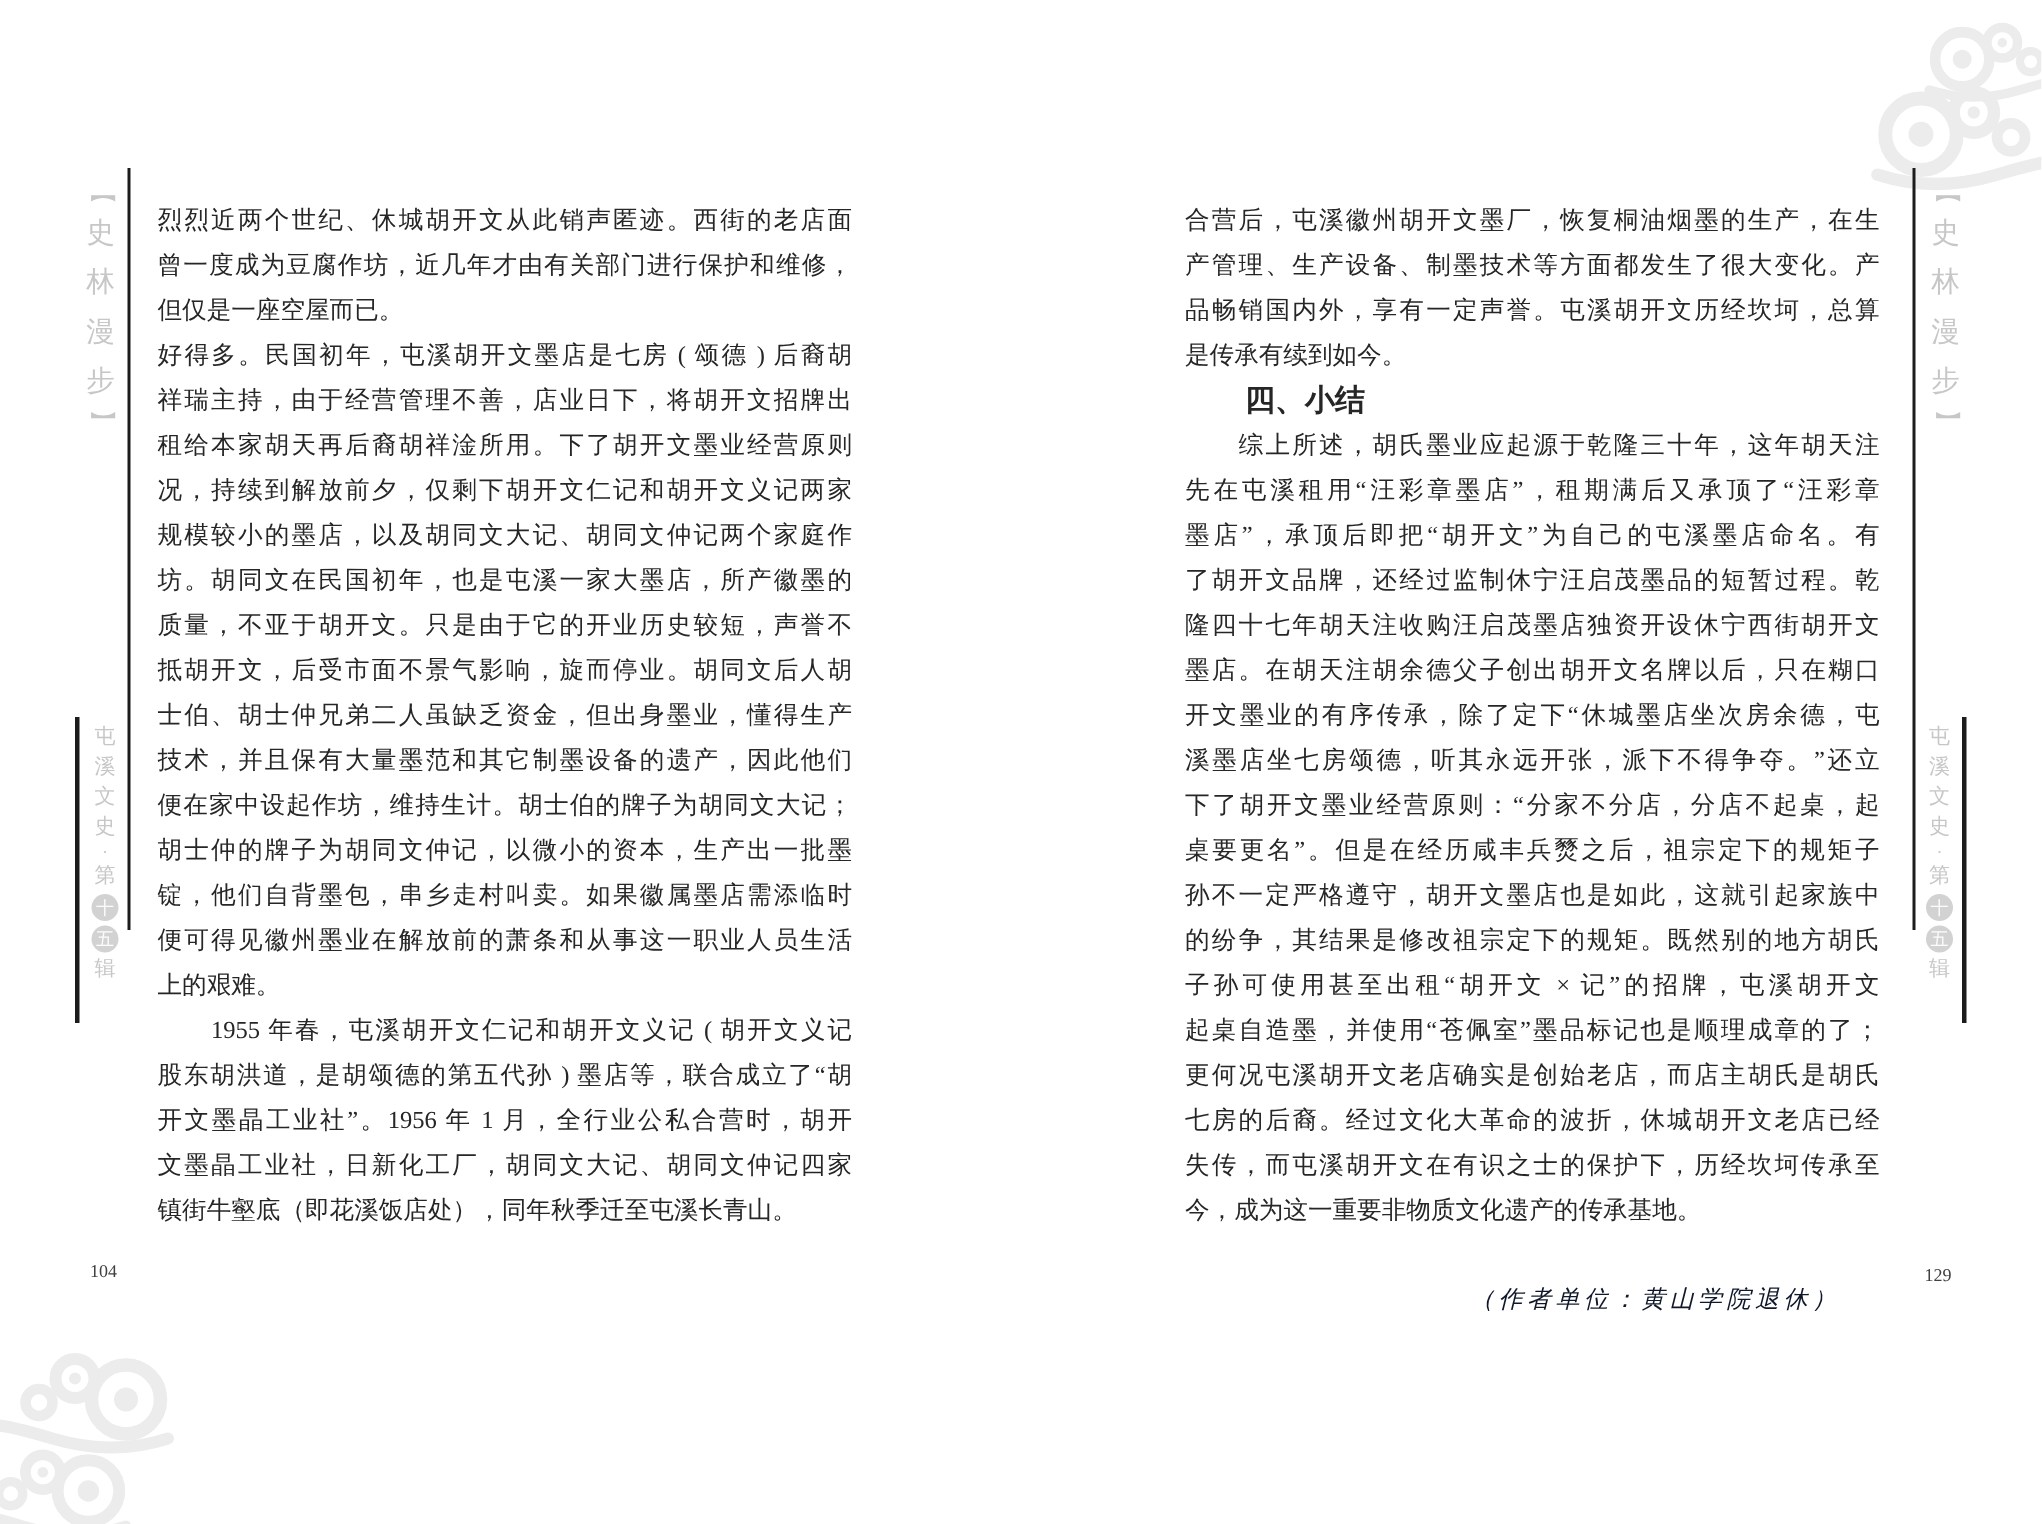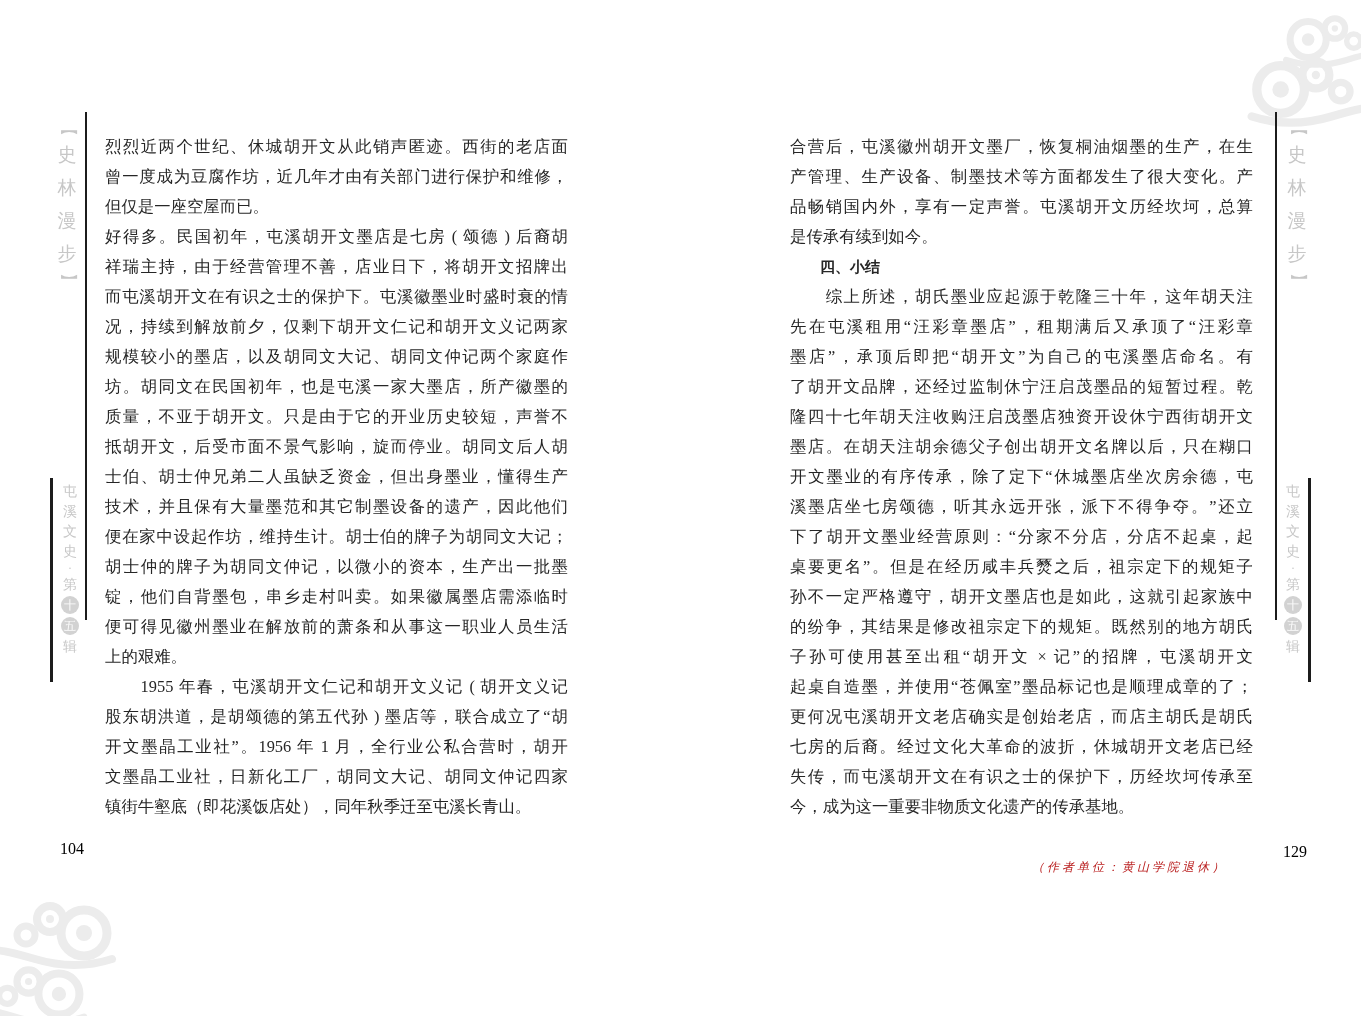--- a/index.html
+++ b/index.html
@@ -6,25 +6,25 @@
   .spread{
     position:relative;width:1361px;height:1016px;background:#ffffff;overflow:hidden;
     font-family:"Liberation Serif","DejaVu Serif",serif;
   }
   
   .page-col{position:absolute;top:117px;width:463px;color:#262626;font-size:16.4px;margin-top:15px;}
   .col-left{left:105px;}
   .col-right{left:790px;}
   .tline{height:30px;line-height:30px;overflow:hidden;text-align:justify;text-align-last:justify;}
   .tline.end{text-align-last:left;font-family:Liberation Serif, serif;}
-  .tline.heading{text-align-last:left;font-weight:bold;font-size:15px;}
+  .tline.heading{text-align-last:left;font-weight:bold;font-size:20px;}
   .tline.blank{text-align-last:left;}
-  .tline.author{text-align-last:right;font-style:italic;padding-right:26px;letter-spacing:3px;font-size:12px;color:#b91c1c;}
+  .tline.author{text-align-last:right;font-style:italic;padding-right:26px;letter-spacing:3px;font-size:16px;color:#0f172a;}
   
-  .pagenum{position:absolute;font-size:16px;color:#000000;}
+  .pagenum{position:absolute;font-size:12px;color:#404040;}
   .pagenum.pn-left{left:60px;top:840px;}
   .pagenum.pn-right{left:1283px;top:843px;}
   
   .rule{position:absolute;background:#1c1c1c;}
   .rule-main{width:2px;top:112px;height:508px;}
   .rule-main.m-left{left:85px;}
   .rule-main.m-right{left:1275px;}
   .rule-short{width:3px;top:478px;height:204px;}
   .rule-short.m-left{left:50px;}
   .rule-short.m-right{left:1308px;}
@@ -124,21 +124,21 @@
       <span class="circle">五</span>
       <span class="ch">辑</span>
     </div>
 
   <div class="page-col col-left" id="left-lines">
       <div class="tline body">烈烈近两个世纪、休城胡开文从此销声匿迹。西街的老店面</div>
       <div class="tline body">曾一度成为豆腐作坊，近几年才由有关部门进行保护和维修，</div>
       <div class="tline end">但仅是一座空屋而已。</div>
       <div class="tline body">好得多。民国初年，屯溪胡开文墨店是七房 ( 颂德 ) 后裔胡</div>
       <div class="tline body">祥瑞主持，由于经营管理不善，店业日下，将胡开文招牌出</div>
-      <div class="tline body">而屯溪胡开文在有识之士的保护下。屯溪徽墨业时盛时衰的情</div>
+      <div class="tline body">租给本家胡天再后裔胡祥淦所用。下了胡开文墨业经营原则</div>
       <div class="tline body">况，持续到解放前夕，仅剩下胡开文仁记和胡开文义记两家</div>
       <div class="tline body">规模较小的墨店，以及胡同文大记、胡同文仲记两个家庭作</div>
       <div class="tline body">坊。胡同文在民国初年，也是屯溪一家大墨店，所产徽墨的</div>
       <div class="tline body">质量，不亚于胡开文。只是由于它的开业历史较短，声誉不</div>
       <div class="tline body">抵胡开文，后受市面不景气影响，旋而停业。胡同文后人胡</div>
       <div class="tline body">士伯、胡士仲兄弟二人虽缺乏资金，但出身墨业，懂得生产</div>
       <div class="tline body">技术，并且保有大量墨范和其它制墨设备的遗产，因此他们</div>
       <div class="tline body">便在家中设起作坊，维持生计。胡士伯的牌子为胡同文大记；</div>
       <div class="tline body">胡士仲的牌子为胡同文仲记，以微小的资本，生产出一批墨</div>
       <div class="tline body">锭，他们自背墨包，串乡走村叫卖。如果徽属墨店需添临时</div>

